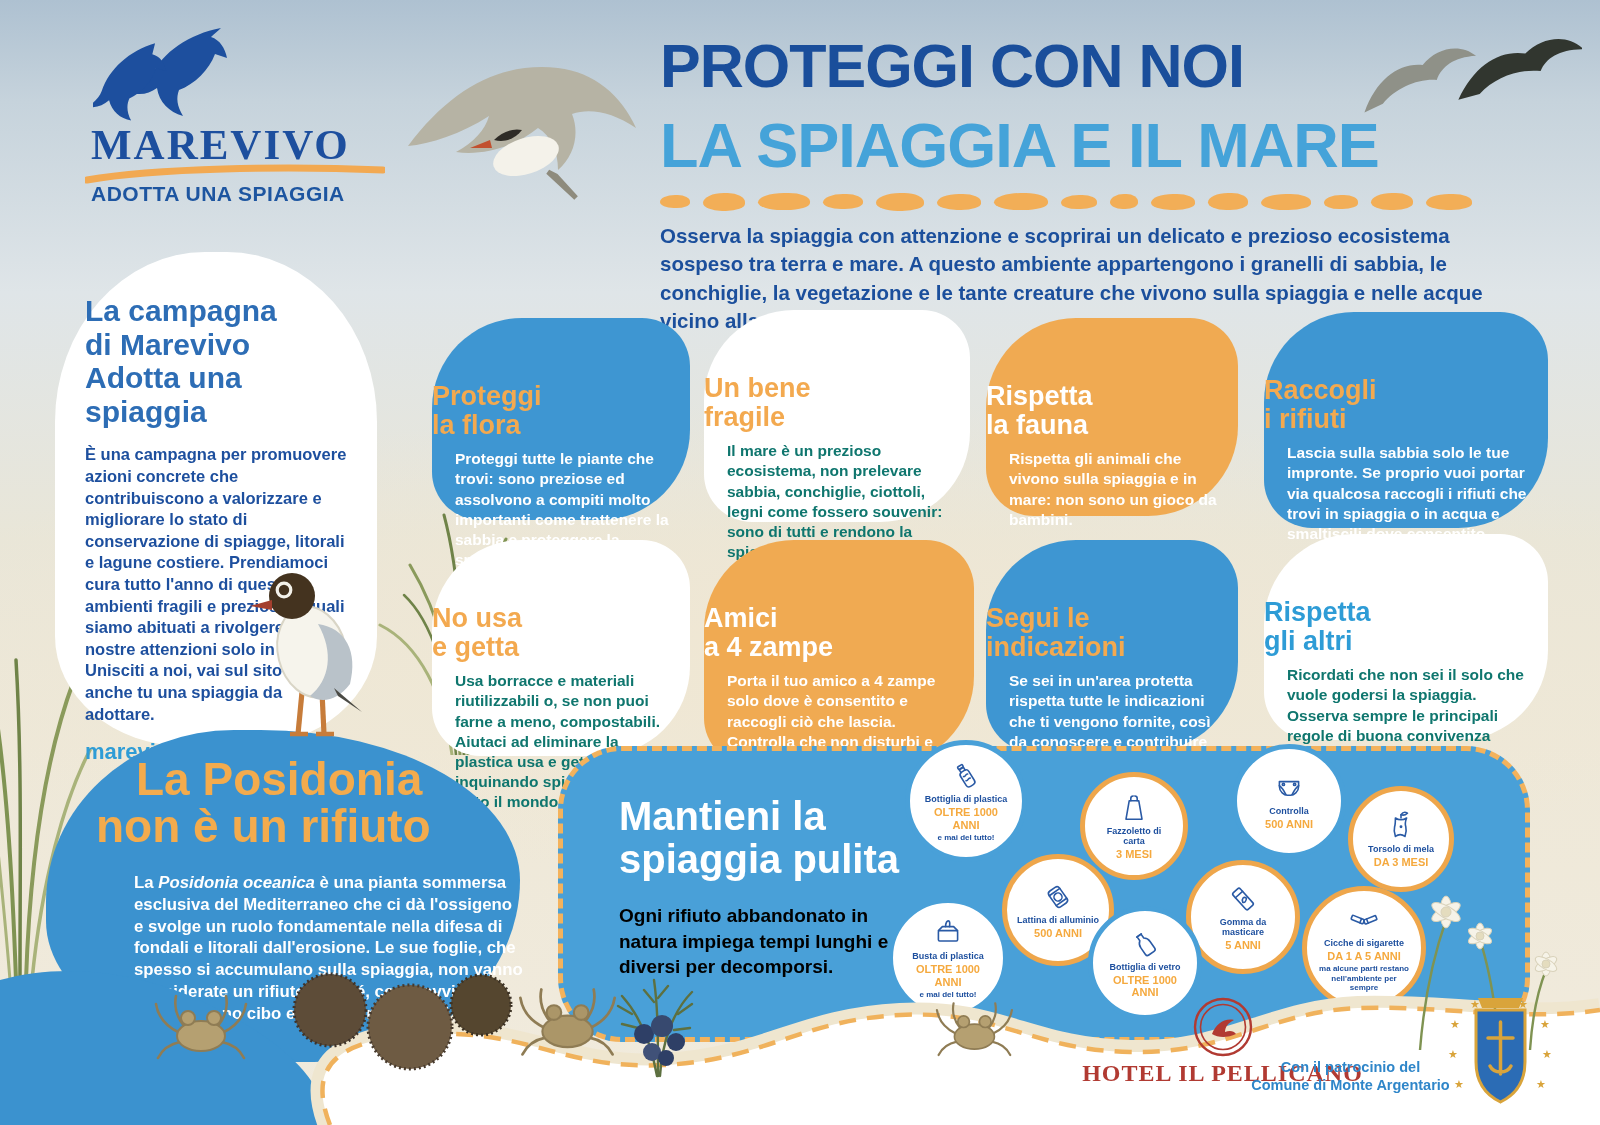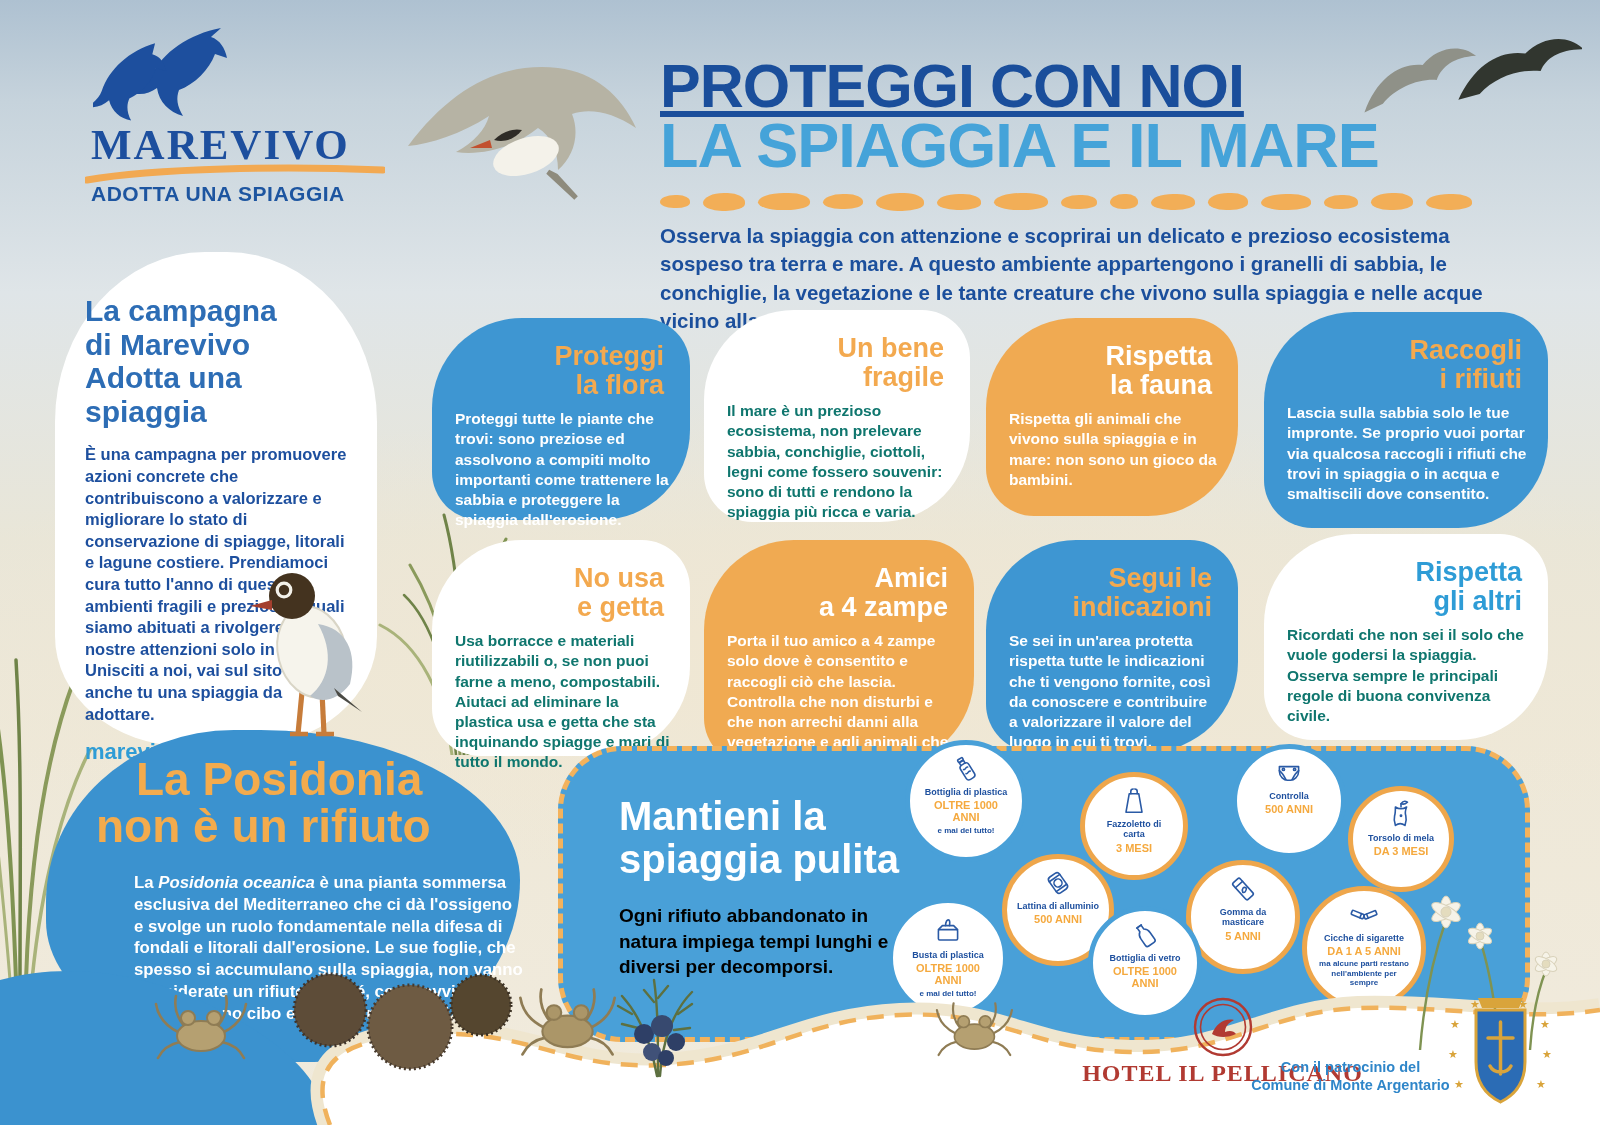--- a/index.html
+++ b/index.html
@@ -19,42 +19,42 @@
   #campaign-blob{left:55px;top:252px;width:322px;height:494px;background:#fff;
     border-radius:150px 150px 130px 130px/170px 170px 110px 110px;box-sizing:border-box;padding:42px 28px 0 30px;}
   #campaign-title{font-weight:800;font-size:30px;line-height:1.12;color:#2d6db5;white-space:pre-line;}
   #campaign-body{margin-top:16px;font-weight:700;font-size:16.5px;line-height:1.31;color:#1d4f9e;}
   #campaign-site{display:inline-block;margin-top:14px;font-weight:800;font-size:22px;color:#2e9cd6;text-decoration:none;}
   
   .card{position:absolute;border-radius:90px 48px 90px 48px;box-sizing:border-box;}
   .card-blue{background:#3e96d2;}
   .card-white{background:#ffffff;}
   .card-orange{background:#f0aa52;}
-  .card-title{font-weight:800;font-size:27px;line-height:1.06;text-align:right;padding:24px 26px 0 0;white-space:pre-line;}
+  .card-title{font-weight:800;font-size:27px;line-height:1.06;padding:24px 26px 0 0;white-space:pre-line;margin-top:40px;}
   .card-blue .card-title{color:#f3a94f;}
   .card-white .card-title{color:#f3a94f;}
   .card-orange .card-title{color:#ffffff;}
   .card-white.title-blue .card-title{color:#2e9cd6;}
   .card-body{font-weight:600;font-size:15.5px;line-height:1.3;padding:10px 20px 0 23px;}
   .card-blue .card-body,.card-orange .card-body{color:#ffffff;}
   .card-white .card-body{color:#0f766e;}
   .b{font-weight:800;}
   .i{font-style:italic;}
   
   #posidonia-blob{left:46px;top:730px;width:474px;height:332px;background:#3b92cf;
     border-radius:42% 58% 46% 54%/55% 48% 58% 45%;}
   #posidonia-title{position:absolute;left:50px;top:26px;font-weight:800;font-size:46px;line-height:1.02;color:#f3ab4d;white-space:pre-line;text-indent:40px;}
   #posidonia-body{position:absolute;left:88px;top:142px;width:390px;font-weight:700;font-size:16.8px;line-height:1.3;color:#ffffff;}
   
   #clean-panel{left:558px;top:746px;width:972px;height:296px;background:#49a0d8;
     border:5px dashed #f3b25c;border-radius:64px;box-sizing:border-box;}
   #clean-title{position:absolute;left:56px;top:44px;font-weight:800;font-size:40px;line-height:1.07;color:#fff;white-space:pre-line;}
   #clean-body{position:absolute;left:56px;top:152px;width:300px;font-weight:700;font-size:19px;line-height:1.35;color:#000000;}
   .badge{position:absolute;background:#fff;border-radius:50%;box-sizing:border-box;
-    display:flex;flex-direction:column;align-items:center;text-align:center;padding:8px 10px;z-index:6;}
+    display:flex;flex-direction:column;align-items:center;justify-content:center;text-align:center;padding:8px 10px;z-index:6;}
   .ring-blue{border:5px solid #49a0d8;}
   .ring-orange{border:5px solid #eeA64b;}
   .ring-white{border:5px solid #ffffff;}
   .badge-name{font-weight:800;font-size:9px;line-height:1.15;color:#1d4f9e;}
   .badge-time{font-weight:800;font-size:11px;line-height:1.1;color:#f5a93e;margin-top:2px;}
   .badge-note{font-weight:700;font-size:8px;line-height:1.15;color:#1d4f9e;margin-top:2px;}
   .badge svg{display:block;margin-bottom:2px;}
   
   #adoption-text{font-weight:800;font-size:17px;color:#3fa0dc;z-index:9;}
   #partner-block{left:1075px;top:996px;width:295px;text-align:center;z-index:9;}
@@ -87,21 +87,21 @@
     <path fill="#2e2b26" d="M96,92 C104,84 114,80 124,82 C118,90 108,95 96,92 Z"></path>
     <path fill="#c2502f" d="M92,92 L72,100 L94,100 Z"></path>
     <path fill="#8e8b7d" d="M150,124 L178,150 L158,128 Z" stroke="#8e8b7d" stroke-width="5"></path>
   </svg>
 
   <svg class="abs z3" style="left:1352px;top:30px;" width="230" height="130" viewBox="0 0 230 130">
     <path fill="#8f9188" d="M6,70 C26,40 52,30 74,38 C92,24 116,26 128,42 C106,38 92,44 84,56 C66,50 42,54 26,66 Z" transform="rotate(-14 60 50)"></path>
     <path fill="#31362f" d="M102,60 C124,28 152,18 176,26 C196,12 222,14 234,32 C210,28 196,34 188,46 C168,40 142,44 124,58 Z" transform="rotate(-10 160 40)"></path>
   </svg>
 
-  <div class="abs" style="left:660px;top:56px;text-decoration:underline;" id="title-line1">PROTEGGI CON NOI</div>
+  <div class="abs" style="left:660px;top:36px;" id="title-line1">PROTEGGI CON NOI</div>
   <div class="abs" style="left:660px;top:106px;" id="title-line2">LA SPIAGGIA E IL MARE</div>
   <div class="abs" style="left:660px;top:192px;width:830px;white-space:nowrap;">
     <span class="pebble" style="width:30px;height:13px;"></span><span class="pebble" style="width:42px;height:18px;"></span><span class="pebble" style="width:52px;height:17px;"></span><span class="pebble" style="width:40px;height:15px;"></span><span class="pebble" style="width:48px;height:18px;"></span><span class="pebble" style="width:44px;height:16px;"></span><span class="pebble" style="width:54px;height:17px;"></span><span class="pebble" style="width:36px;height:14px;"></span><span class="pebble" style="width:28px;height:15px;"></span><span class="pebble" style="width:44px;height:16px;"></span><span class="pebble" style="width:40px;height:17px;"></span><span class="pebble" style="width:50px;height:16px;"></span><span class="pebble" style="width:34px;height:14px;"></span><span class="pebble" style="width:42px;height:17px;"></span><span class="pebble" style="width:46px;height:16px;"></span>
   </div>
   <div class="abs" style="left:660px;top:222px;" id="intro">Osserva la spiaggia con attenzione e scoprirai un delicato e prezioso ecosistema sospeso tra terra e mare. A questo ambiente appartengono i granelli di sabbia, le conchiglie, la vegetazione e le tante creature che vivono sulla spiaggia e nelle acque vicino alla riva.</div>
 
   <div class="abs z3" id="campaign-blob">
     <div id="campaign-title">La campagna
 di Marevivo
 Adotta una

